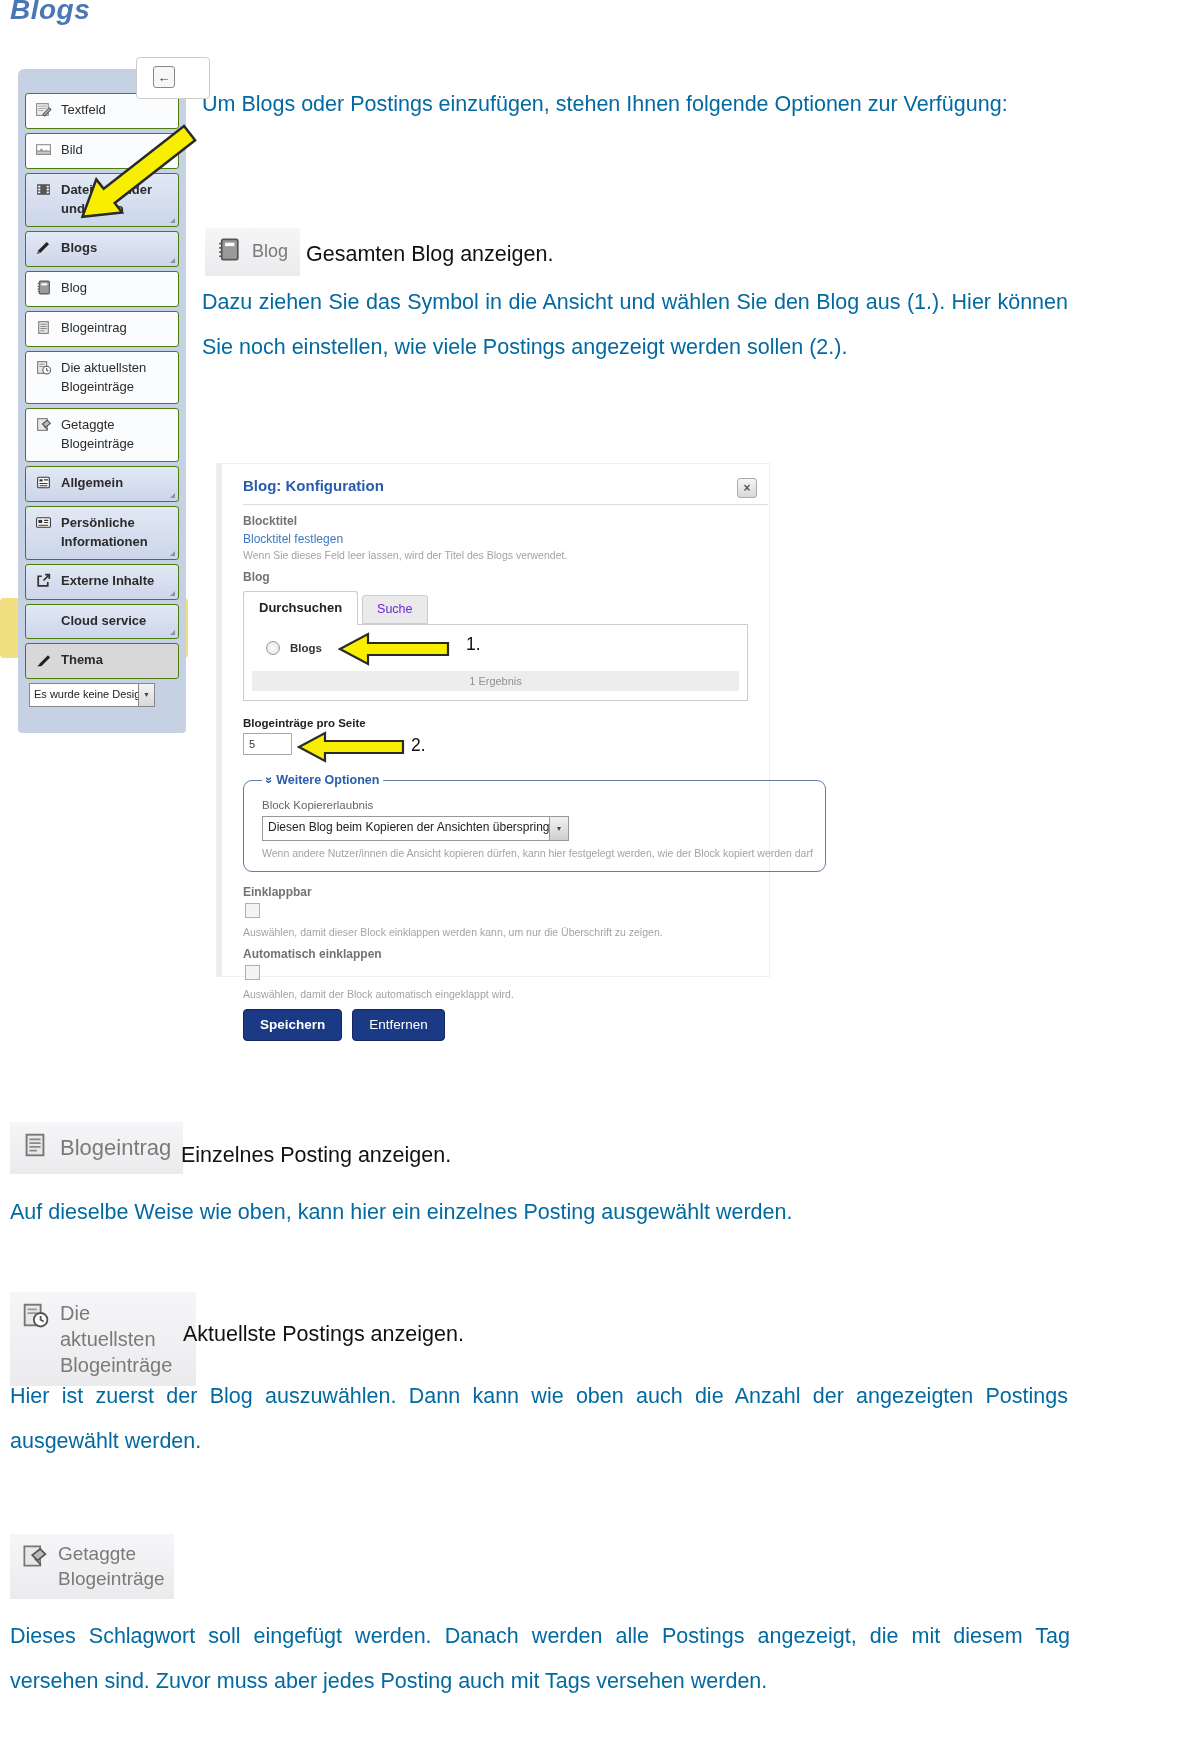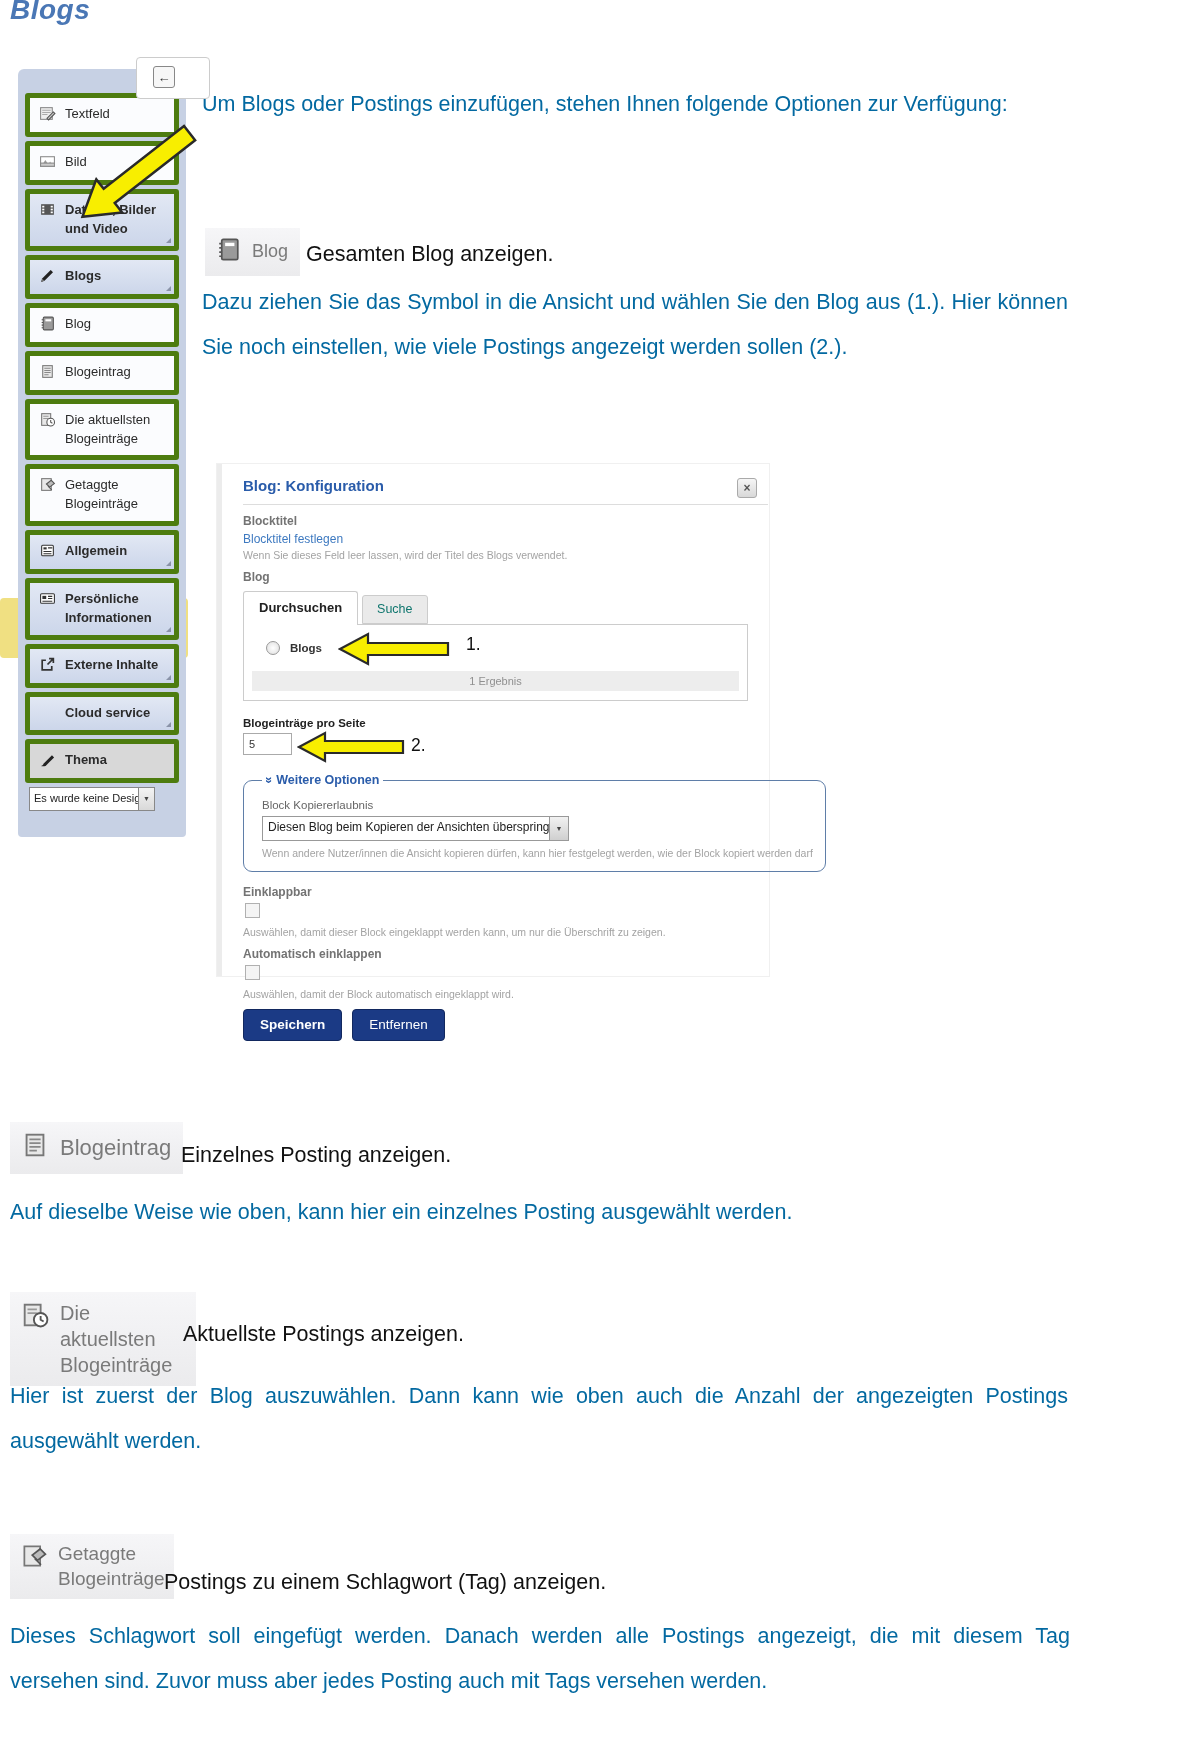--- a/index.html
+++ b/index.html
@@ -17,21 +17,21 @@
   
   .sidebar{position:absolute;left:18px;top:57px;width:168px;z-index:1;}
   .collapse-tab{position:absolute;left:118px;top:0;width:72px;height:40px;background:#fff;
                 border:1px solid #ccc;border-radius:4px;z-index:3;}
   .collapse-btn{position:absolute;left:16px;top:8px;width:22px;height:22px;background:#f7f7f7;
                 border:1px solid #888;border-radius:3px;font-size:13px;color:#333;
                 display:flex;align-items:center;justify-content:center;padding:0;cursor:pointer;}
   .side-box{position:relative;margin-top:12px;background:#c7d1e4;border-radius:6px 6px 4px 4px;
             padding:24px 7px 26px;z-index:1;min-height:540px;box-sizing:border-box;}
   .side-item{position:relative;display:flex;align-items:flex-start;gap:9px;background:#fbfcfe;
-             border:5px solid #4d7c0f;border-radius:3px;margin-bottom:4px;
+             border:1px solid #4d7c0f;border-radius:3px;margin-bottom:4px;
              padding:7px 6px 7px 9px;font-size:13px;color:#2b2b2b;cursor:pointer;}
   .side-item .ic{flex:0 0 17px;margin-top:0;}
   .side-item.cat{background:linear-gradient(#e2e8f4,#ccd6ea);font-weight:bold;}
   .side-item.cat::after{content:"";position:absolute;right:3px;bottom:3px;
              border-left:5px solid transparent;border-bottom:5px solid #8a93a8;}
   .side-item.gray{background:#d8d8d8;font-weight:bold;}
   .side-item .lb{line-height:1.45;}
   .side-item.noicon{padding-left:35px;}
   .theme-select{display:flex;margin:3px 0 0 4px;width:124px;height:22px;background:#fff;
                 border:1px solid #888;align-items:stretch;cursor:pointer;}
@@ -65,21 +65,21 @@
              background:linear-gradient(#f6f6f6,#d8d8d8);border:1px solid #aaa;border-radius:3px;
              font-size:12px;font-weight:bold;color:#555;line-height:1;padding:0;cursor:pointer;}
   .lbl-bold{font-size:12px;font-weight:bold;color:#737373;margin-top:9px;}
   .lnk{display:block;font-size:12px;color:#3d79c0;margin:4px 0 3px;text-decoration:none;cursor:pointer;}
   .help{font-size:10.5px;color:#a3a3a3;margin:2px 0 5px;}
   .tabs{display:flex;align-items:flex-end;margin-top:7px;position:relative;z-index:2;}
   .tab{cursor:pointer;text-align:right;}
   .tab.active{background:#fff;border:1px solid #ccc;border-bottom:none;border-radius:3px 3px 0 0;
               font-size:13px;font-weight:bold;color:#222;padding:8px 15px 10px;margin-bottom:-1px;}
   .tab.idle{background:#eaeaea;border:1px solid #ccc;border-radius:3px 3px 0 0;
-            font-size:12.5px;color:#0f766e;padding:6px 14px 7px;margin-left:4px;}
+            font-size:12.5px;color:#6d28d9;padding:6px 14px 7px;margin-left:4px;}
   .browse-box{position:relative;border:1px solid #ccc;width:505px;box-sizing:border-box;
               padding:13px 8px 9px;z-index:1;}
   .radio-row{position:relative;display:flex;align-items:center;gap:10px;margin-left:14px;height:20px;}
   .radio{width:12px;height:12px;border:1px solid #999;border-radius:50%;
          background:radial-gradient(#fff,#ddd);cursor:pointer;}
   .radio-lbl{font-size:11.5px;font-weight:bold;color:#333;}
   .ann{position:absolute;font-size:17.5px;color:#111;}
   .result-bar{margin-top:13px;height:20px;line-height:20px;background:#ededed;text-align:center;
               font-size:11px;color:#909090;}
   .perpage-lbl{font-size:11.5px;font-weight:bold;color:#222;margin-top:16px;}
@@ -306,21 +306,21 @@
         <div class="lbl-gray">Block Kopiererlaubnis</div>
         <div class="selectbox">
           <span class="sval">Diesen Blog beim Kopieren der Ansichten überspringen</span>
           <span class="dd-btn" style="display:flex;align-items:center;justify-content:center;">▼</span>
         </div>
         <div class="sel-help">Wenn andere Nutzer/innen die Ansicht kopieren dürfen, kann hier festgelegt werden, wie der Block kopiert werden darf</div>
       </fieldset>
 
       <div class="lbl-bold" style="margin-top:13px;">Einklappbar</div>
       <span class="checkbox"></span>
-      <div class="help">Auswählen, damit dieser Block eingeklappt werden kann, um nur die Überschrift zu zeigen.</div>
+      <div class="help">Auswählen, damit dieser Block einklappen werden kann, um nur die Überschrift zu zeigen.</div>
 
       <div class="lbl-bold">Automatisch einklappen</div>
       <span class="checkbox"></span>
       <div class="help">Auswählen, damit der Block automatisch eingeklappt wird.</div>
 
       <div class="btn-row">
         <button class="btn primary">Speichern</button>
         <button class="btn">Entfernen</button>
       </div>
     </div>
@@ -351,17 +351,16 @@
   <p class="body-text" style="left:10px;top:1374px;width:1058px;">Hier ist zuerst der Blog auszuwählen. Dann kann wie oben auch die Anzahl der angezeigten Postings ausgewählt werden.</p>
 
   <div class="chip" style="left:10px;top:1534px;font-size:19px;align-items:flex-start;">
     <span class="ic"><svg width="28" height="28" viewBox="0 0 16 16">
           <rect x="2.5" y="2.5" width="9" height="11" fill="#e8e8e8" stroke="#777"></rect>
           <path d="M7 7.5l4.5-3.5 3 3-4.5 3.5z" fill="#bbb" stroke="#555"></path>
           <path d="M8.5 9.5l3.5 3.5" stroke="#555"></path>
         </svg></span>
     <span class="lb" style="width:104px;">Getaggte Blogeinträge</span>
   </div>
-  <div class="caption" style="left:164px;top:1570px;">Postings zu einem Schlagwort (Tag) anzeigen.</div>
 
   <p class="body-text" style="left:10px;top:1614px;width:1060px;">Dieses Schlagwort soll eingefügt werden. Danach werden alle Postings angezeigt, die mit diesem Tag versehen sind. Zuvor muss aber jedes Posting auch mit Tags versehen werden.</p>
 
 </div>
 
 </body></html>

